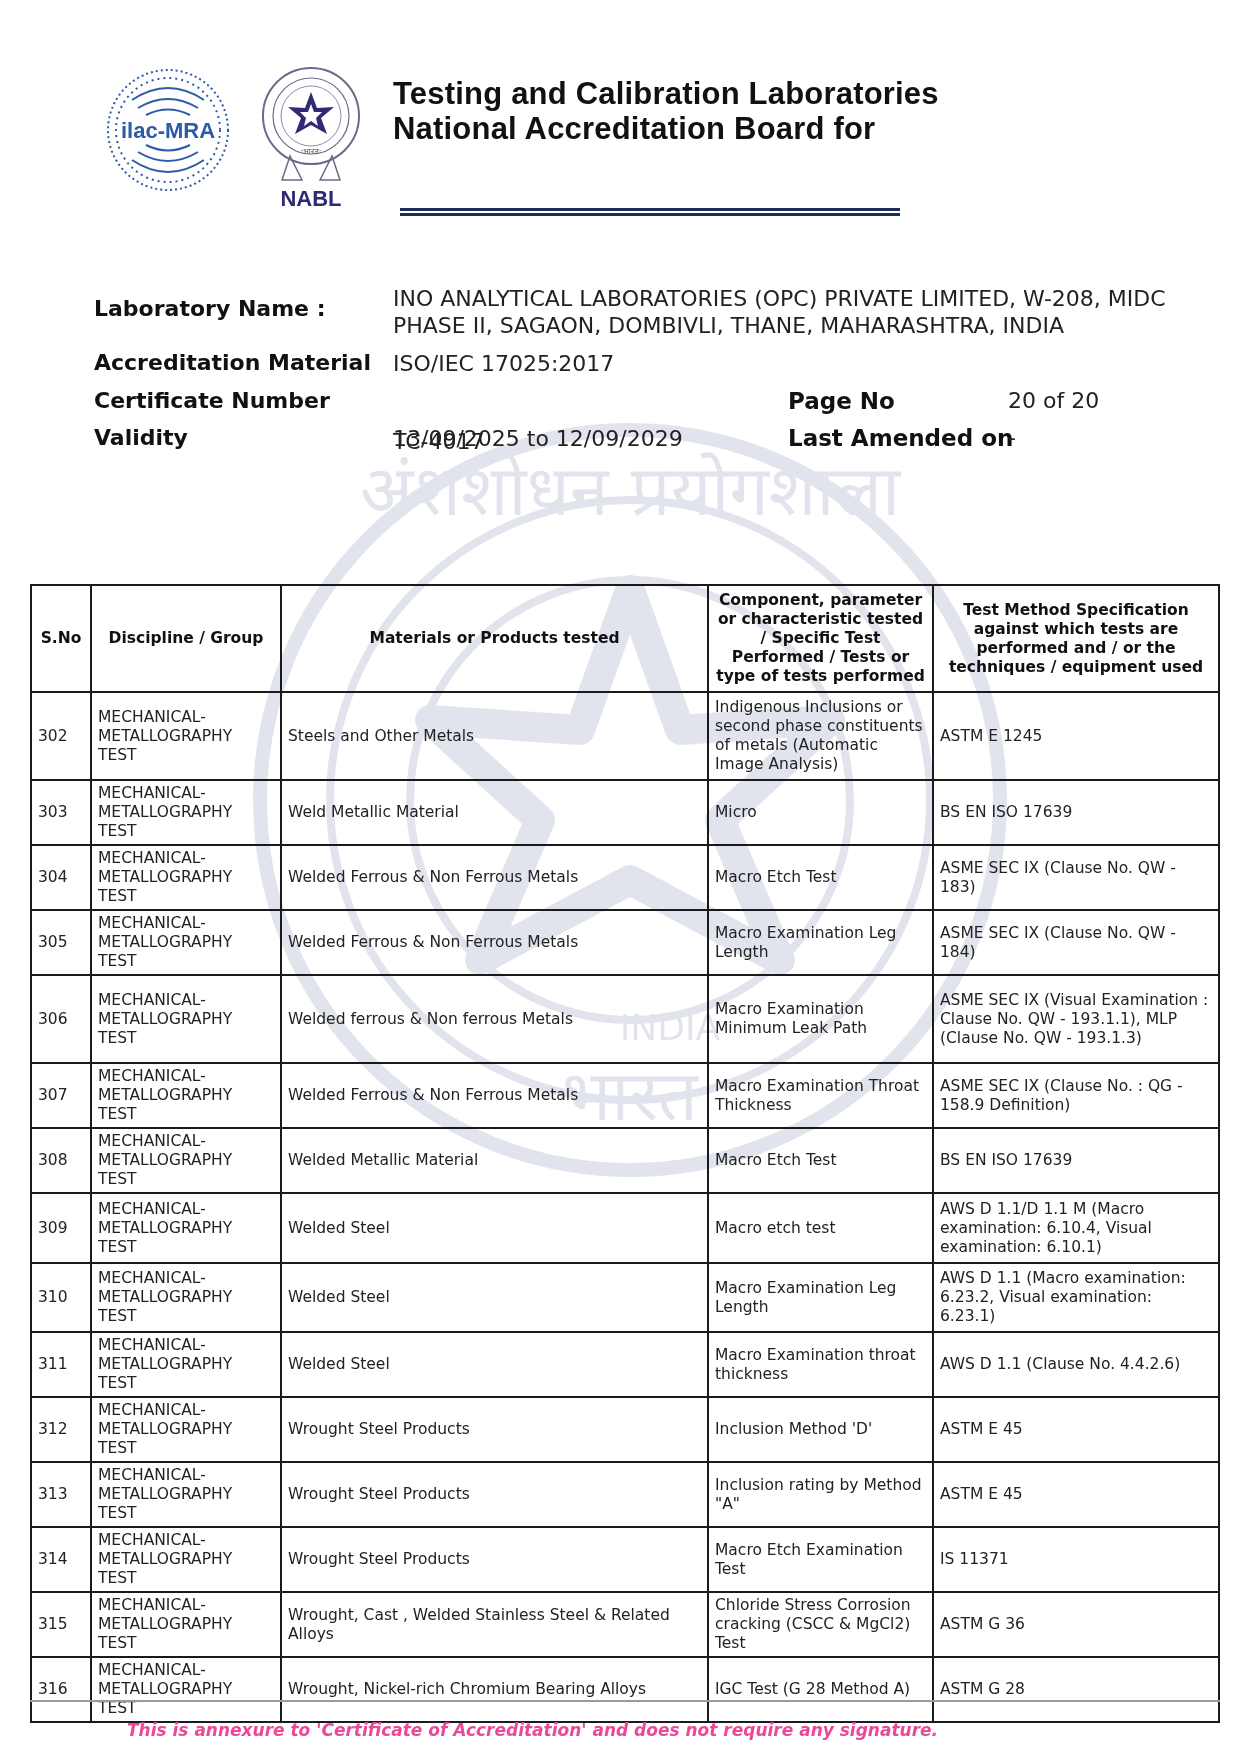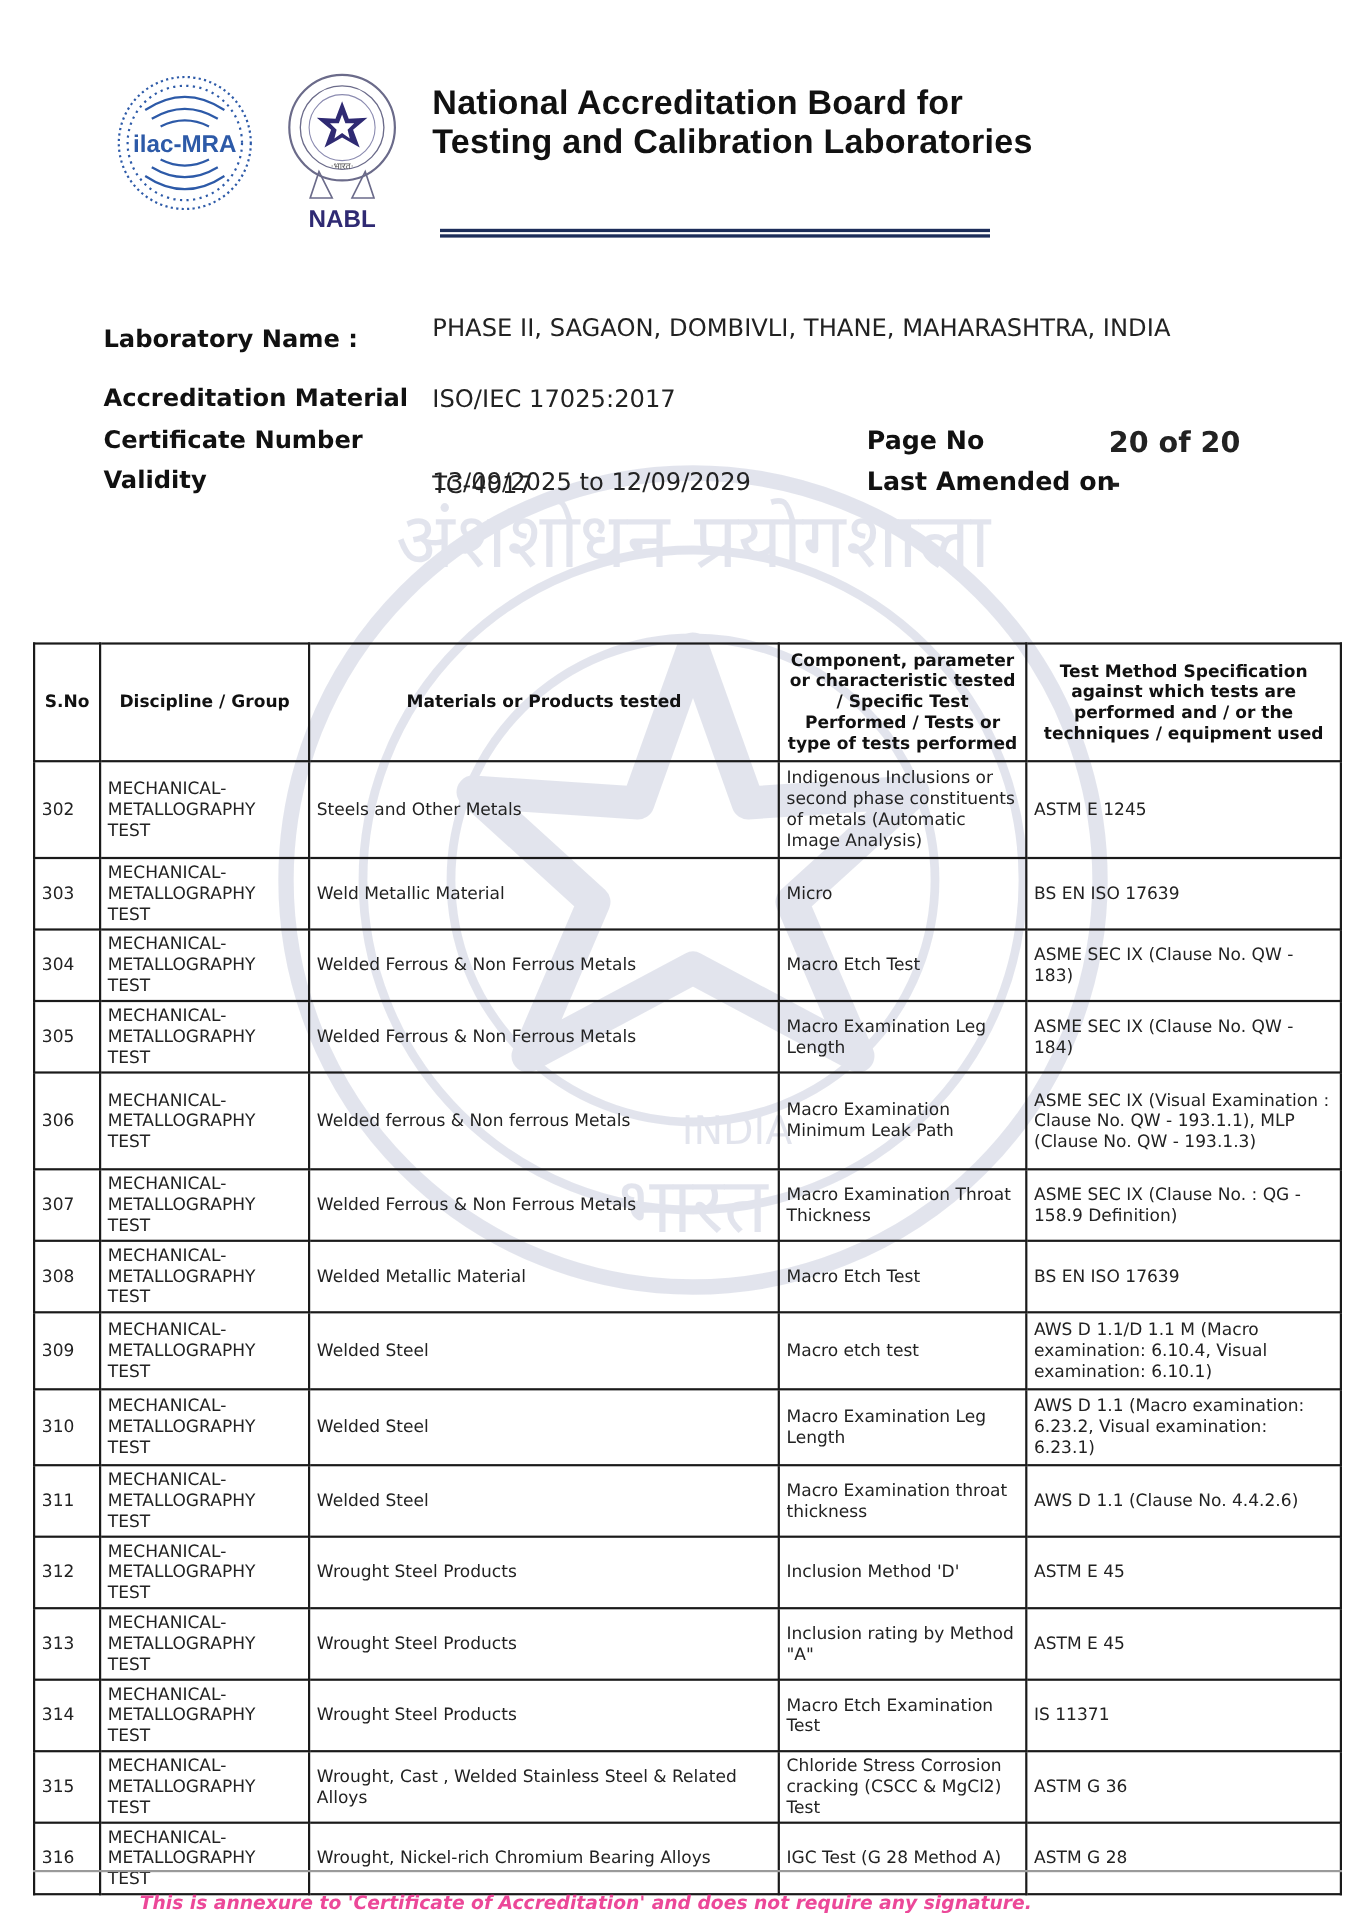--- a/index.html
+++ b/index.html
@@ -12,21 +12,21 @@
 
   .org-title { position: absolute; left: 393px; top: 76px; font-family: "Liberation Sans", sans-serif; font-weight: bold; font-size: 31px; line-height: 35px; color: #111; letter-spacing: 0.2px; }
   .scope-wrap { position: absolute; left: 400px; top: 208px; width: 500px; }
   .scope-line-top { height: 3px; background: #1c2d5a; }
   .scope-heading { font-family: "Liberation Serif", serif; font-weight: bold; font-size: 33px; text-align: center; line-height: 44px; margin-top: 4px; letter-spacing: 0.3px; }
   .scope-line-bottom { height: 3px; background: #1c2d5a; margin-top: 2px; }
 
   .info-label { position: absolute; left: 94px; font-family: "DejaVu Sans", sans-serif; font-weight: bold; font-size: 22px; color: #111; text-align: right; }
   .info-value { position: absolute; left: 393px; font-family: "DejaVu Sans", sans-serif; font-size: 22px; color: #222; line-height: 27px; }
   .info-label2 { position: absolute; left: 788px; font-weight: bold; font-size: 23px; color: #111; }
-  .info-value2 { position: absolute; left: 1008px; font-size: 26px; color: #222; font-weight: bold; }
+  .info-value2 { position: absolute; left: 1008px; font-size: 22px; color: #222; }
 
   table.scope { position: absolute; left: 30px; top: 584px; width: 1190px; border-collapse: collapse; table-layout: fixed; background: transparent; }
   table.scope th, table.scope td { border: 2.5px solid #1a1a1a; padding: 3px 6px; vertical-align: middle; }
   table.scope th { font-weight: bold; font-size: 15.5px; text-align: center; line-height: 19px; }
   table.scope td { font-size: 15.5px; line-height: 19px; color: #222; }
   .col-sno { width: 60px; }
   .col-disc { width: 190px; }
   .col-mat { width: 427px; }
   .col-comp { width: 225px; }
   .col-meth { width: auto; }
@@ -66,31 +66,32 @@
   <circle cx="59" cy="52" r="38" fill="none" stroke="#6b6b8a" stroke-width="1.2"></circle>
   <circle cx="59" cy="52" r="30" fill="none" stroke="#8b8bb0" stroke-width="1"></circle>
   <polygon points="59,28 65,44 82,43 69,54 75,70 59,61 43,70 49,54 36,43 53,44" fill="#2f2a73"></polygon>
   <polygon points="59,40 62,48 70,48 64,54 66,62 59,57 52,62 54,54 48,48 56,48" fill="#ffffff"></polygon>
   <path d="M38 92 L30 116 L50 116 Z M80 92 L88 116 L68 116 Z" fill="none" stroke="#6b6b8a" stroke-width="1.5"></path>
   <text x="59" y="90" text-anchor="middle" font-size="8" fill="#555">·भारत·</text>
   <text x="59" y="142" text-anchor="middle" font-family="Liberation Sans, sans-serif" font-weight="bold" font-size="22" fill="#2f2a73">NABL</text>
 </svg>
 
 <div class="org-title">
+  <div>Testing and Calibration Laboratories</div>
   <div>National Accreditation Board for</div>
-  <div>Testing and Calibration Laboratories</div>
 </div>
 
 <div class="scope-wrap">
   <div class="scope-line-top"></div>
   <div class="scope-line-bottom"></div>
 </div>
 
 <div class="info-label" style="top:296px;">Laboratory Name :</div>
 <div class="info-value" style="top:285px;">
+  <div>INO ANALYTICAL LABORATORIES (OPC) PRIVATE LIMITED, W-208, MIDC</div>
   <div>PHASE II, SAGAON, DOMBIVLI, THANE, MAHARASHTRA, INDIA</div>
 </div>
 
 <div class="info-label" style="top:350px;">Accreditation Material</div>
 <div class="info-value" style="top:350px;">ISO/IEC 17025:2017</div>
 
 <div class="info-label" style="top:388px;">Certificate Number</div>
 <div class="info-value" style="top:388px;margin-top:40px;">TC-4017</div>
 <div class="info-label2" style="top:388px;">Page No</div>
 <div class="info-value2" style="top:388px;">20 of 20</div>

